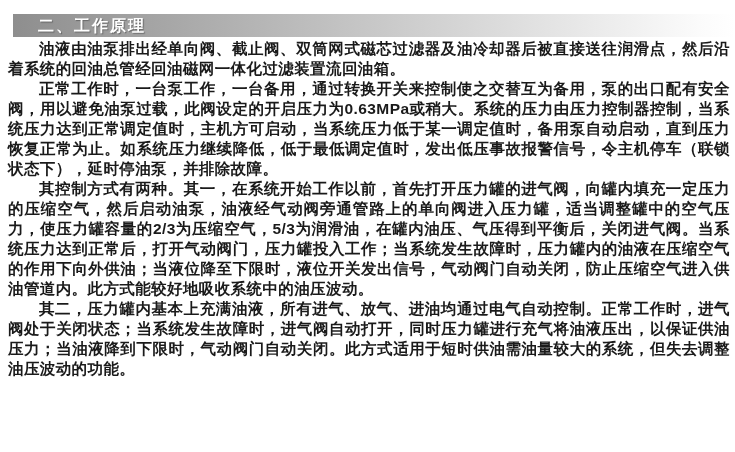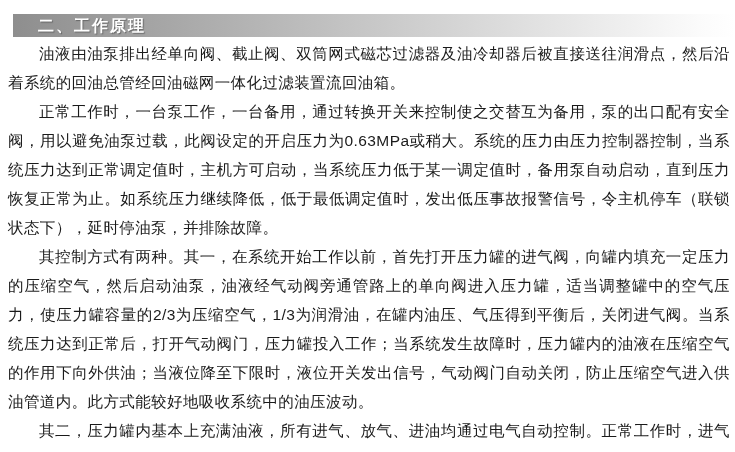--- a/index.html
+++ b/index.html
@@ -39,36 +39,37 @@
     position: absolute;
     top: 39px;
     left: 8px;
     right: 5px;
     color: #1a1a1a;
   }
   .doc-body p {
     margin: 0;
     padding: 0;
     font-size: 15.5px;
-    line-height: 29px;
+    line-height: 20px;
     text-align: justify;
     text-justify: inter-ideograph;
     text-indent: 2em;
     letter-spacing: 0.4px;
+    font-weight: bold;
   }
 </style>
 </head>
 <body>
 
 <div class="page">
 
   <div class="header-bar" style="background: linear-gradient(to right, rgb(142, 142, 142) 0%, rgb(194, 194, 194) 45%, rgb(251, 251, 251) 95%, rgb(255, 255, 255) 100%);">
     <span class="header-title" style="color: rgb(255, 255, 255);">二、工作原理</span>
   </div>
 
   <div class="doc-body" style="color: rgb(26, 26, 26);">
     <p>油液由油泵排出经单向阀、截止阀、双筒网式磁芯过滤器及油冷却器后被直接送往润滑点，然后沿着系统的回油总管经回油磁网一体化过滤装置流回油箱。</p>
     <p>正常工作时，一台泵工作，一台备用，通过转换开关来控制使之交替互为备用，泵的出口配有安全阀，用以避免油泵过载，此阀设定的开启压力为0.63MPa或稍大。系统的压力由压力控制器控制，当系统压力达到正常调定值时，主机方可启动，当系统压力低于某一调定值时，备用泵自动启动，直到压力恢复正常为止。如系统压力继续降低，低于最低调定值时，发出低压事故报警信号，令主机停车（联锁状态下），延时停油泵，并排除故障。</p>
-    <p>其控制方式有两种。其一，在系统开始工作以前，首先打开压力罐的进气阀，向罐内填充一定压力的压缩空气，然后启动油泵，油液经气动阀旁通管路上的单向阀进入压力罐，适当调整罐中的空气压力，使压力罐容量的2/3为压缩空气，1/3为润滑油，在罐内油压、气压得到平衡后，关闭进气阀。当系统压力达到正常后，打开气动阀门，压力罐投入工作；当系统发生故障时，压力罐内的油液在压缩空气的作用下向外供油；当液位降至下限时，液位开关发出信号，气动阀门自动关闭，防止压缩空气进入供油管道内。此方式能较好地吸收系统中的油压波动。</p>
+    <p>其控制方式有两种。其一，在系统开始工作以前，首先打开压力罐的进气阀，向罐内填充一定压力的压缩空气，然后启动油泵，油液经气动阀旁通管路上的单向阀进入压力罐，适当调整罐中的空气压力，使压力罐容量的2/3为压缩空气，5/3为润滑油，在罐内油压、气压得到平衡后，关闭进气阀。当系统压力达到正常后，打开气动阀门，压力罐投入工作；当系统发生故障时，压力罐内的油液在压缩空气的作用下向外供油；当液位降至下限时，液位开关发出信号，气动阀门自动关闭，防止压缩空气进入供油管道内。此方式能较好地吸收系统中的油压波动。</p>
     <p>其二，压力罐内基本上充满油液，所有进气、放气、进油均通过电气自动控制。正常工作时，进气阀处于关闭状态；当系统发生故障时，进气阀自动打开，同时压力罐进行充气将油液压出，以保证供油压力；当油液降到下限时，气动阀门自动关闭。此方式适用于短时供油需油量较大的系统，但失去调整油压波动的功能。</p>
   </div>
 
 </div>
 
 </body></html>

